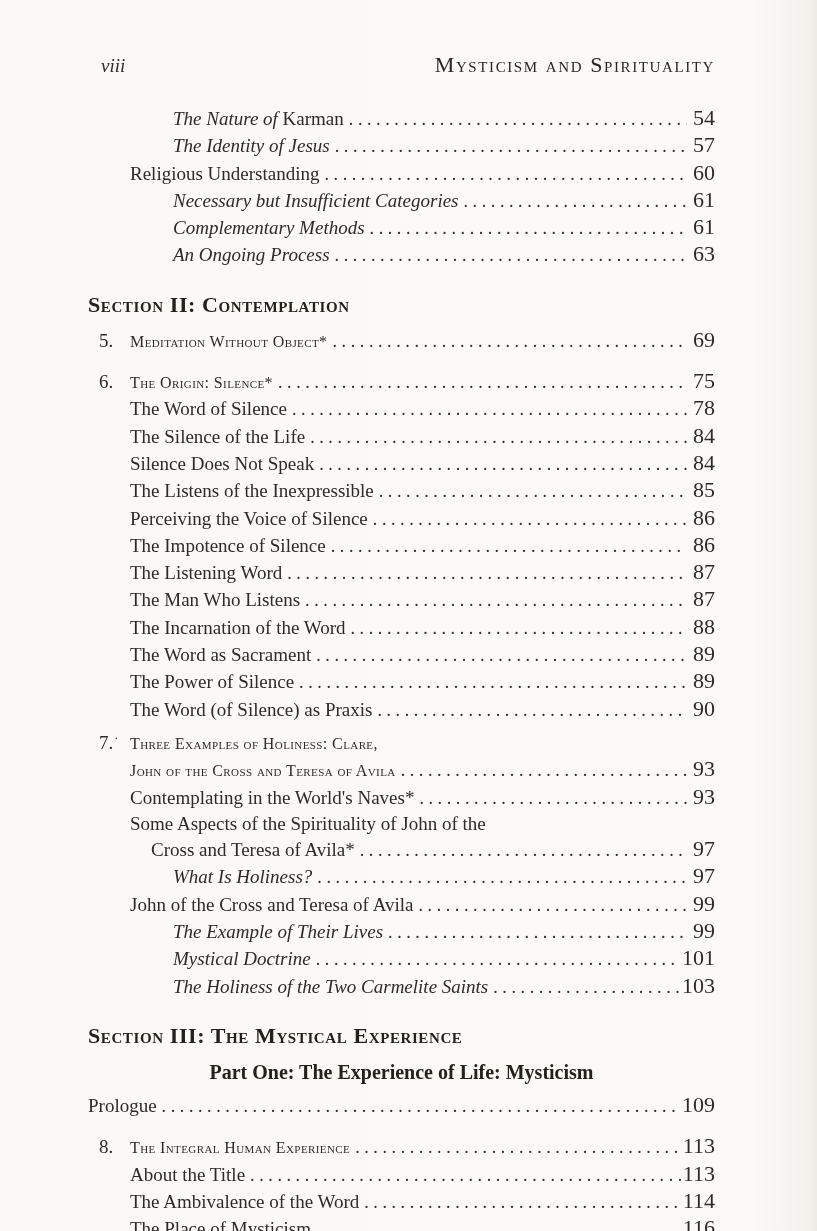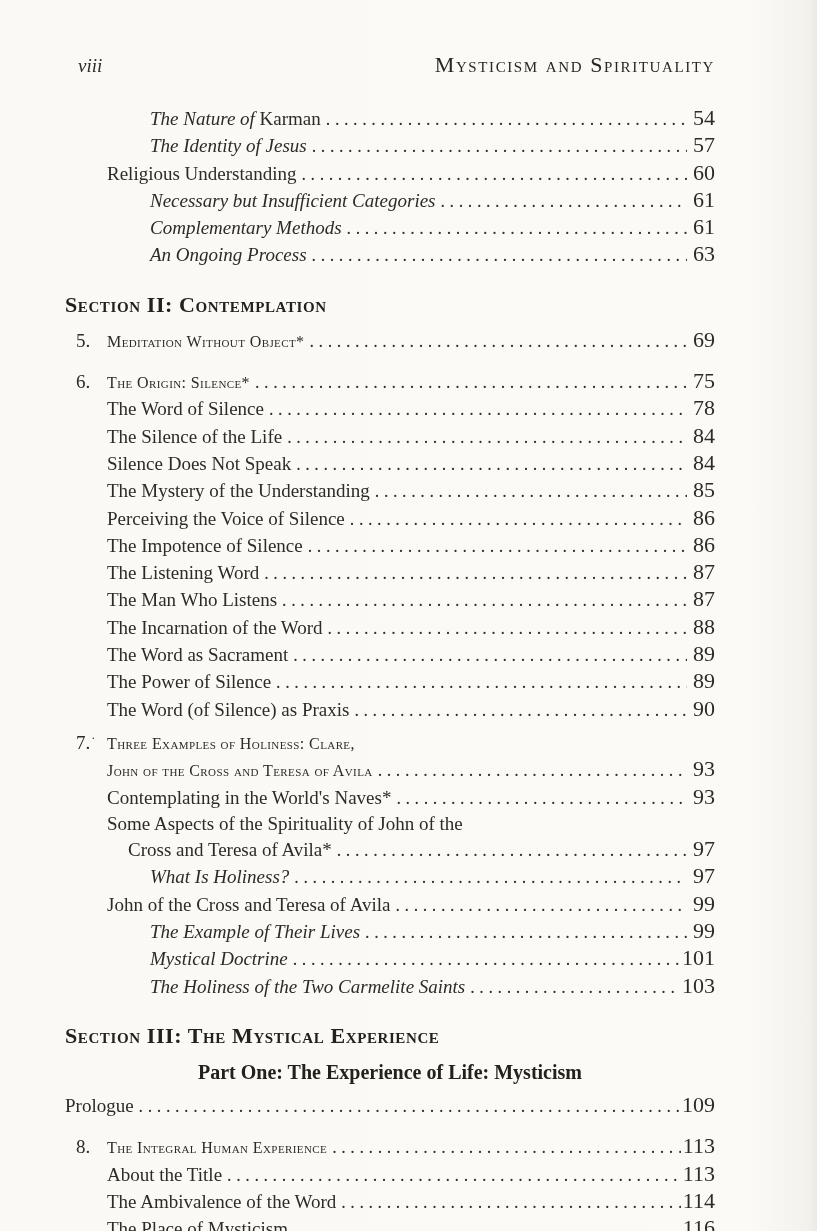--- a/index.html
+++ b/index.html
@@ -5,21 +5,21 @@
   html,body { margin:0; padding:0; background:#e8e6e2; }
   .page {
     position:relative;
     width:817px; height:1231px;
     margin:0 auto;
     background:linear-gradient(90deg, #faf9f6 0%, #fbfaf7 92%, #f3f1ec 99%, #eceae4 100%);
     font-family:"Liberation Serif","DejaVu Serif",serif;
     color:#2d2b26;
     overflow:hidden;
     box-sizing:border-box;
-    padding:52px 102px 0 65px;
+    padding:52px 102px 0 88px;
   }
   .hdr { display:flex; justify-content:space-between; align-items:baseline; }
   .folio { font-style:italic; font-size:19px; padding-left:13px; }
   .running-head {
     font-variant:small-caps; font-size:22px; letter-spacing:1.6px; color:#2a2722;
   }
   .toc { margin-top:27px; }
   .row { display:flex; align-items:baseline; font-size:19px; line-height:25.3px; }
   .row .num { flex:0 0 31px; font-size:19px; font-variant:normal; font-style:normal; }
   .numsup { position:relative; top:-0.55em; font-size:12px; line-height:0; margin-left:1px; }
@@ -111,21 +111,21 @@
         <span class="lbl">The Silence of the Life</span>
         <span class="leader"></span>
         <span class="pageno">84</span>
       </div>
       <div class="row l1">
         <span class="lbl">Silence Does Not Speak</span>
         <span class="leader"></span>
         <span class="pageno">84</span>
       </div>
       <div class="row l1">
-        <span class="lbl">The Mystery of the Understanding</span>
+        <span class="lbl">The Listens of the Inexpressible</span>
         <span class="leader"></span>
         <span class="pageno">85</span>
       </div>
       <div class="row l1">
         <span class="lbl">Perceiving the Voice of Silence</span>
         <span class="leader"></span>
         <span class="pageno">86</span>
       </div>
       <div class="row l1">
         <span class="lbl">The Impotence of Silence</span>

